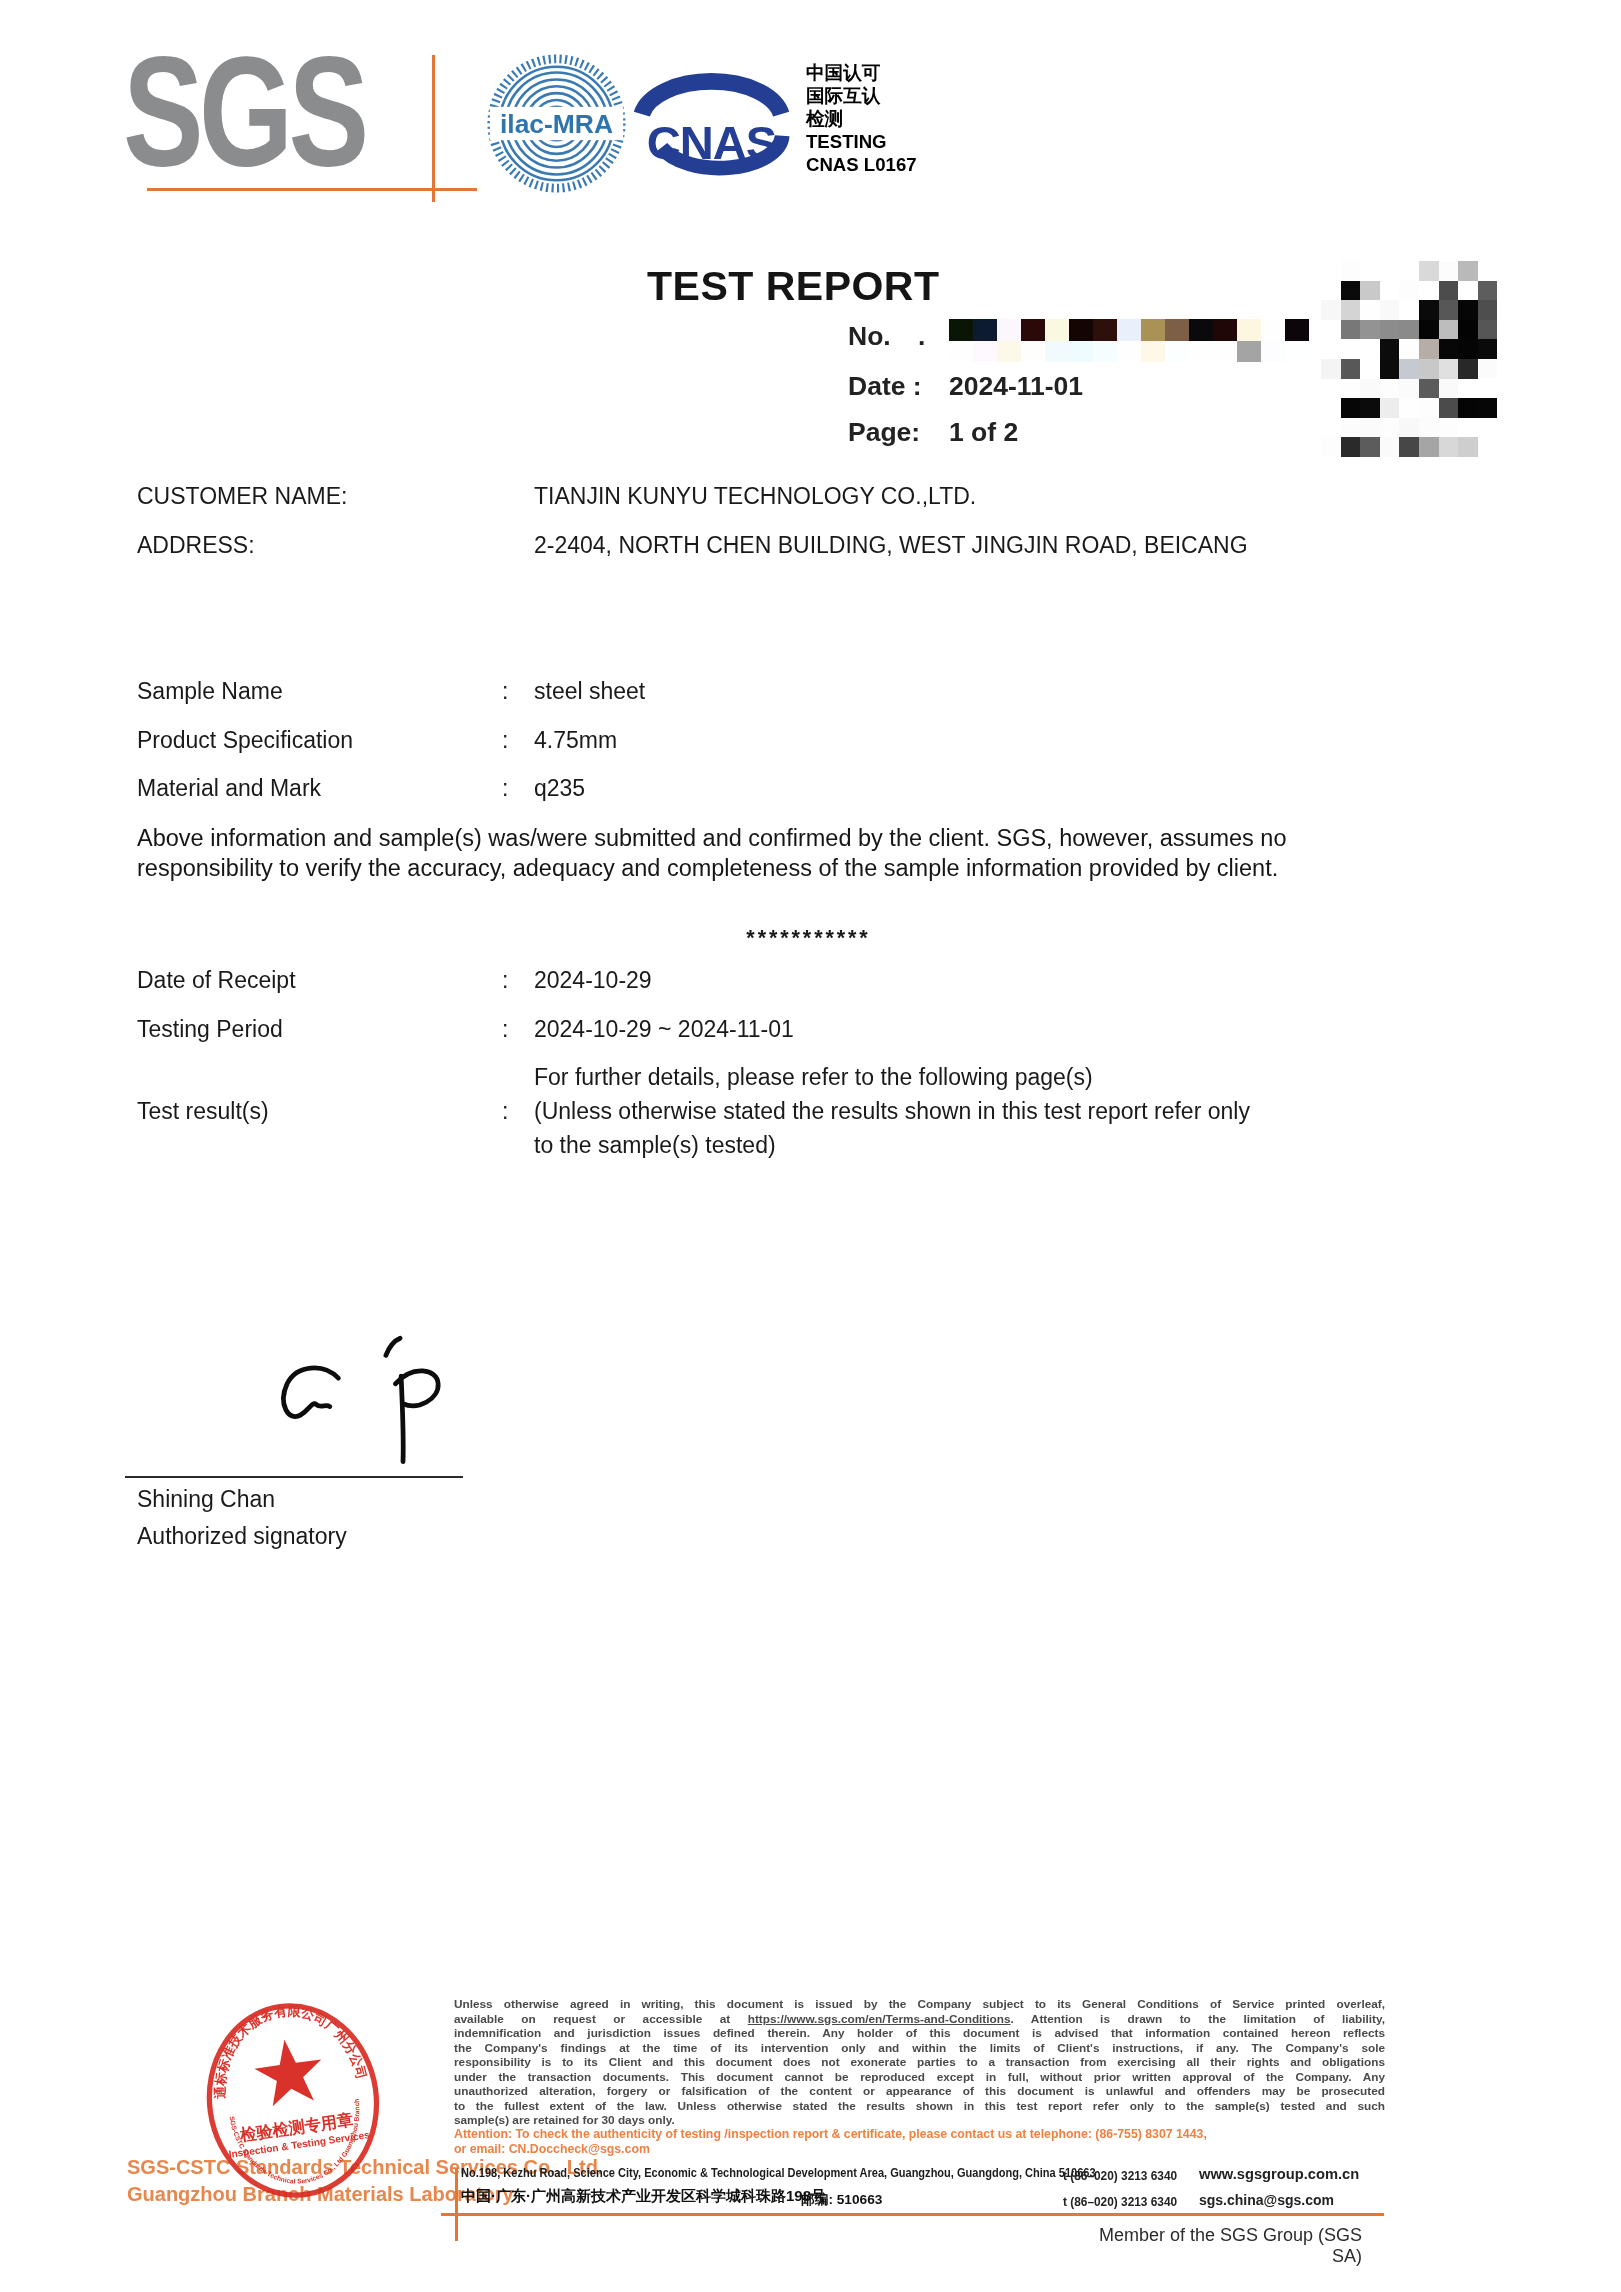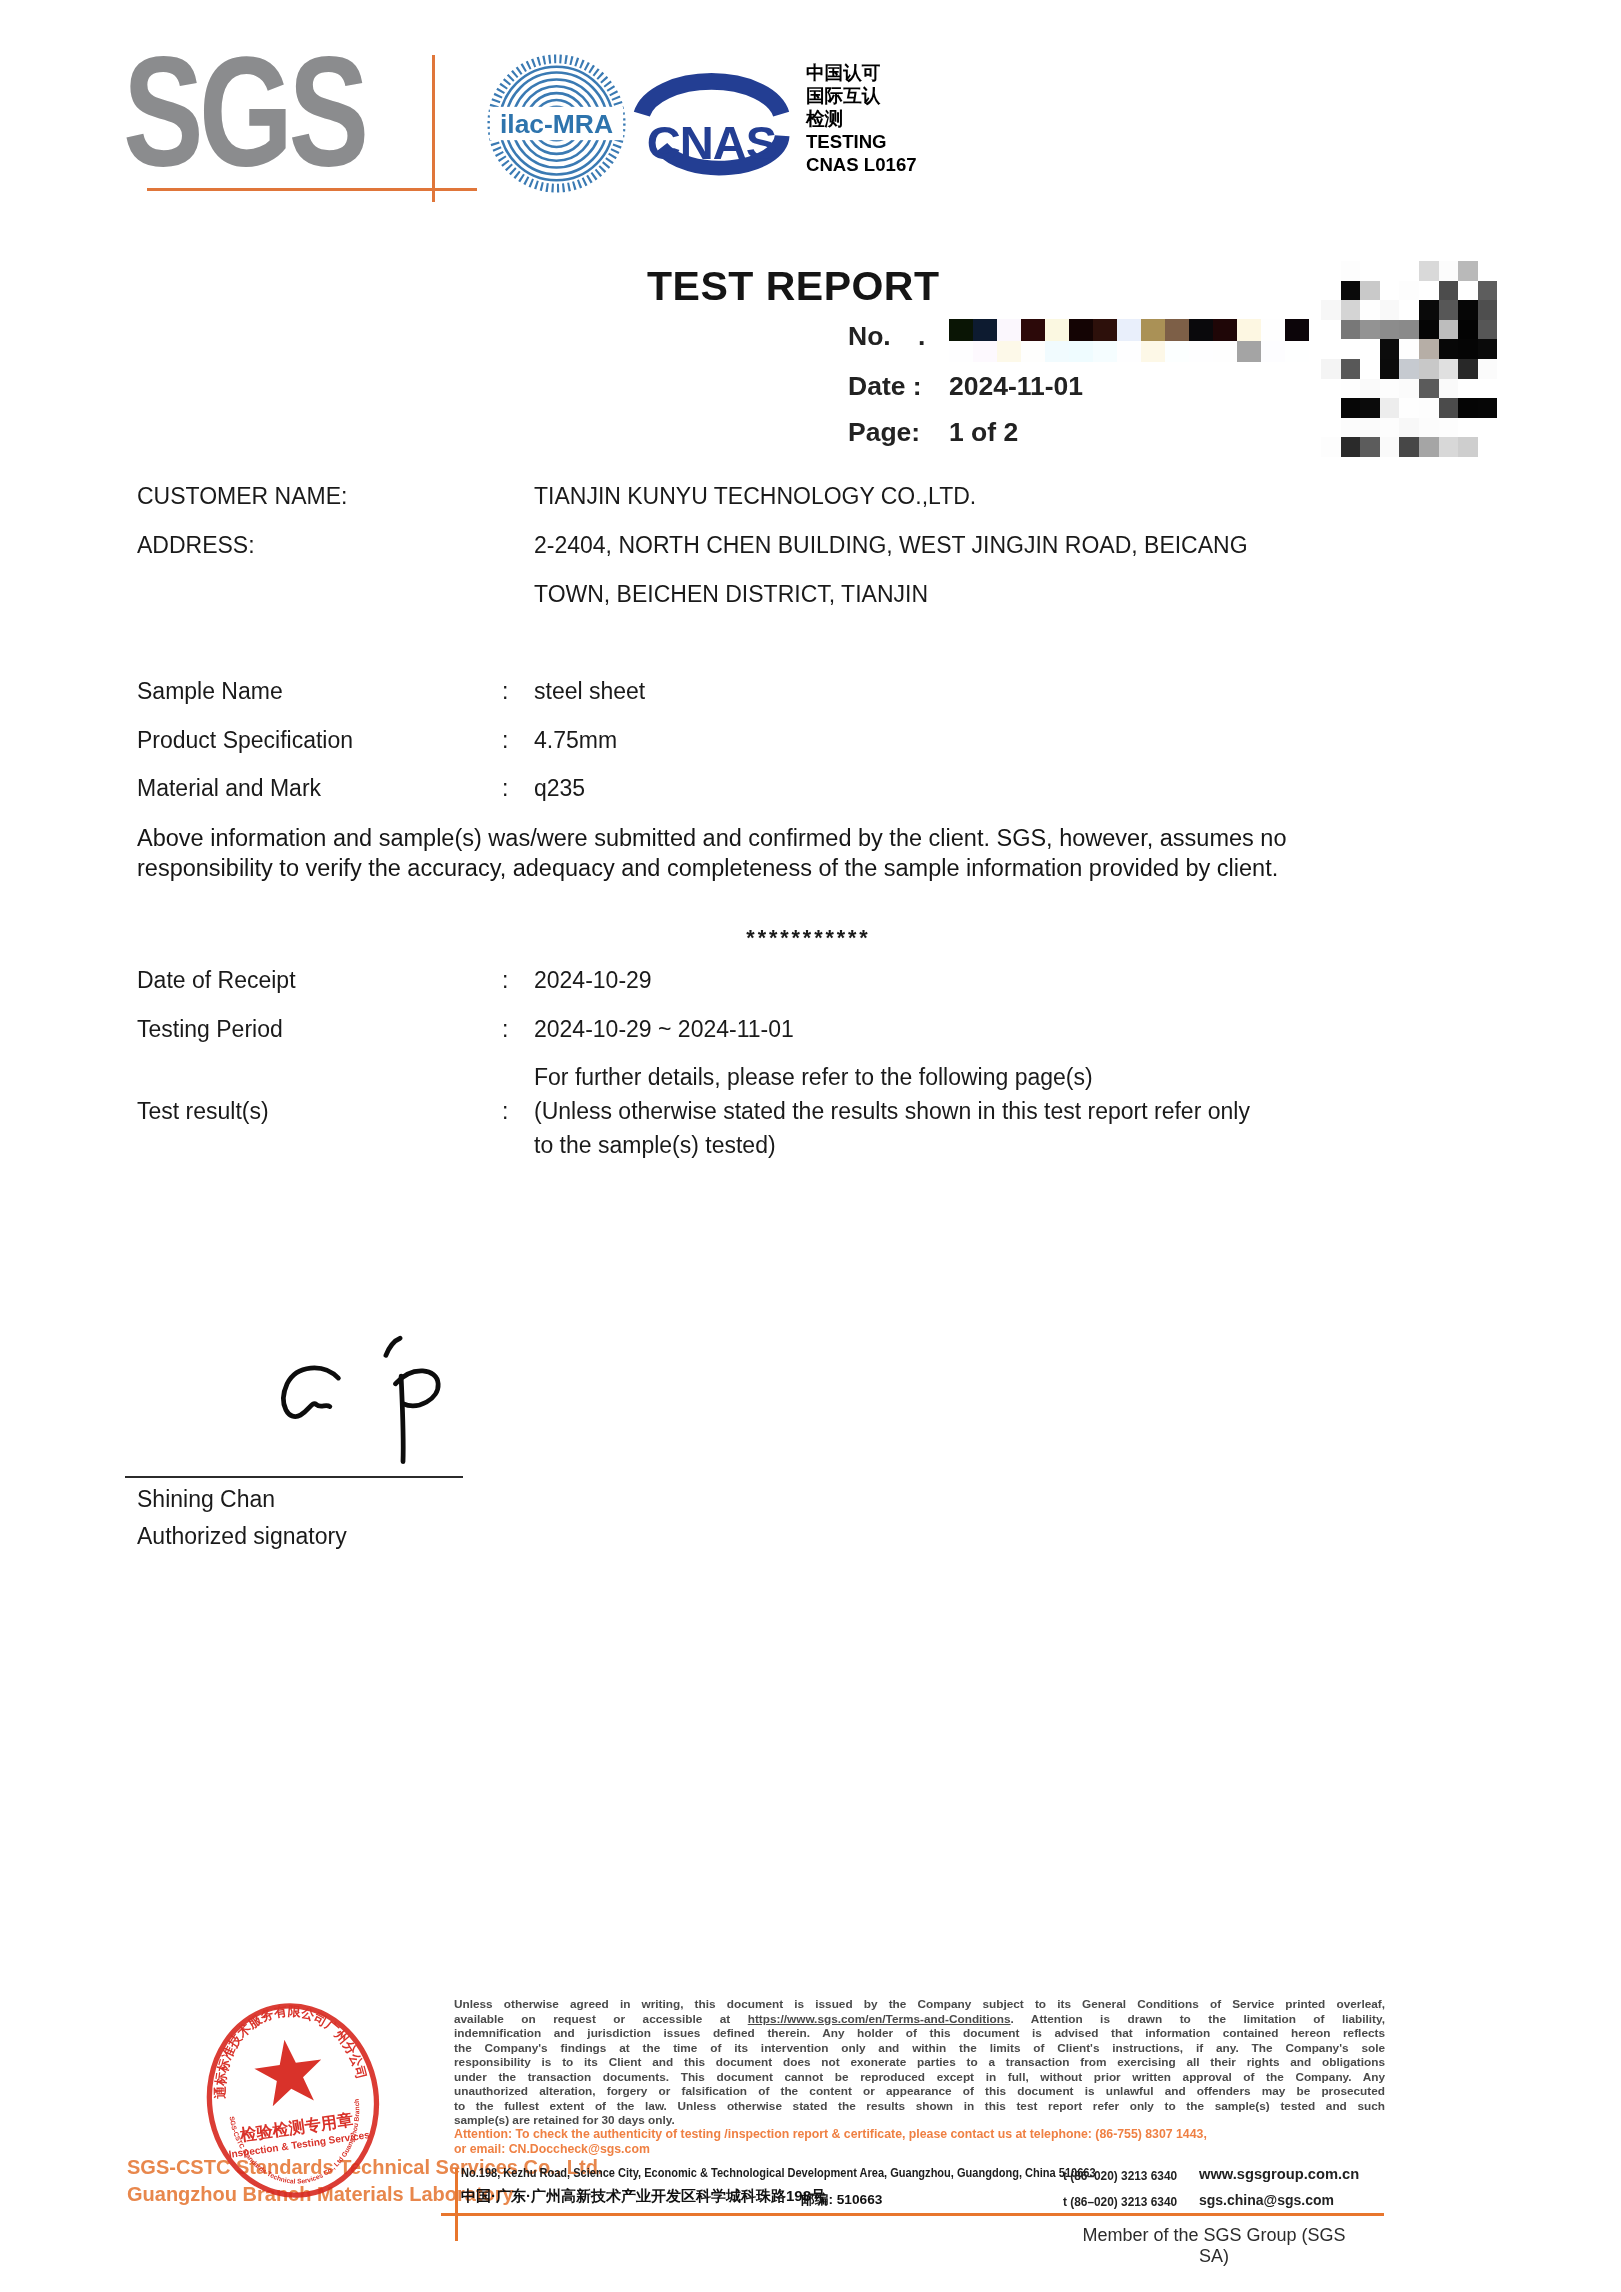--- a/index.html
+++ b/index.html
@@ -72,21 +72,21 @@
            transform:scaleX(.87);transform-origin:left top;white-space:nowrap;}
   .addr-cn{left:461px;top:2187px;font-size:15px;font-weight:bold;color:#111;white-space:nowrap;}
   .postcode{left:801px;top:2191px;font-size:13.7px;font-weight:bold;color:#111;}
   .tel1{left:1063px;top:2168px;}
   .tel2{left:1063px;top:2194px;}
   .tel{font-size:13.2px;font-weight:bold;color:#222;transform:scaleX(.9);transform-origin:left top;white-space:nowrap;}
   .web{left:1199px;top:2166px;font-size:14.7px;font-weight:bold;color:#222;}
   .email{left:1199px;top:2192px;font-size:14px;font-weight:bold;color:#222;}
   .foot-vline{left:455px;top:2168px;width:2.9px;height:73px;background:#e8762d;}
   .foot-hline{left:441px;top:2213px;width:943px;height:2.9px;background:#e8762d;}
-  .member{left:1066px;top:2225px;width:296px;text-align:center;font-size:18px;color:#2c2c2c;}
+  .member{left:1066px;top:2225px;width:296px;text-align:right;font-size:18px;color:#2c2c2c;}
 
   .px-grid div{width:100%;height:100%;}
 </style>
 </head>
 <body>
 
 <div class="page">
 
   <div class="abs sgs-logo">SGS</div>
   <div class="abs logo-cross-v"></div>
@@ -251,21 +251,21 @@
       <div style="background: rgb(165, 165, 165);"></div>
       <div style="background: rgb(216, 216, 216);"></div>
       <div style="background: rgb(206, 206, 206);"></div>
       <div style="background: rgb(255, 255, 255);"></div>
     </div>
 
   <div class="abs cust-row1">
     <span class="cust-lbl">CUSTOMER NAME:</span><span class="cust-val">TIANJIN KUNYU TECHNOLOGY CO.,LTD.</span>
   </div>
   <div class="abs cust-row2">
-    <span class="cust-lbl">ADDRESS:</span><span class="cust-val"><div>2-2404, NORTH CHEN BUILDING, WEST JINGJIN ROAD, BEICANG</div><div>TOWN, BEICHEN DISTRICT, TIANJIN</div></span>
+    <span class="cust-lbl">ADDRESS:</span><span class="cust-val"><div>2-2404, NORTH CHEN BUILDING, WEST JINGJIN ROAD, BEICANG</div></span>
   </div>
 
   <div class="abs info-block sample-block">
       <div class="info-row">
         <span class="lbl">Sample Name</span>
         <span class="colon">:</span>
         <span class="val">
           <div>steel sheet</div>
         </span>
       </div>

